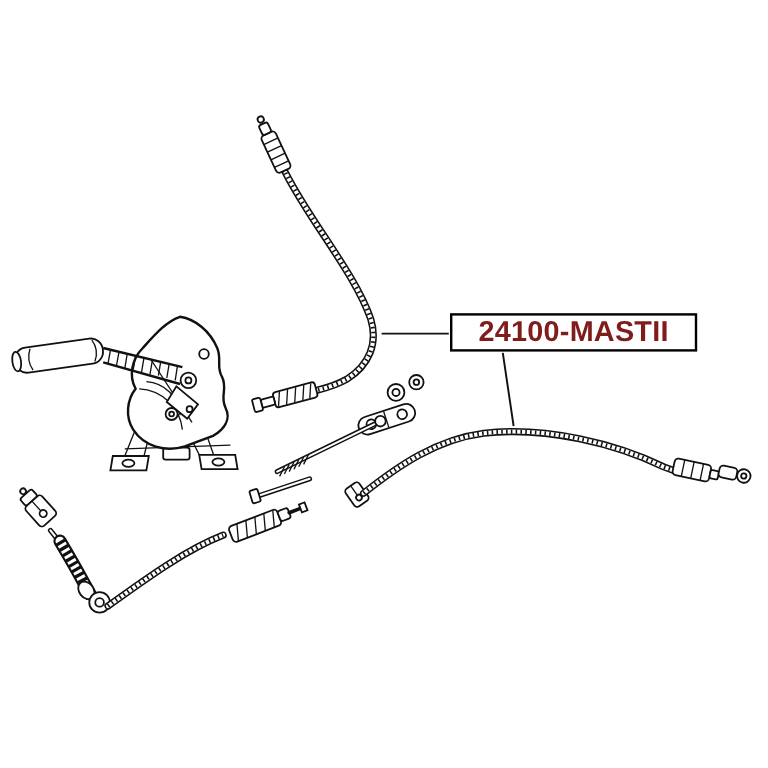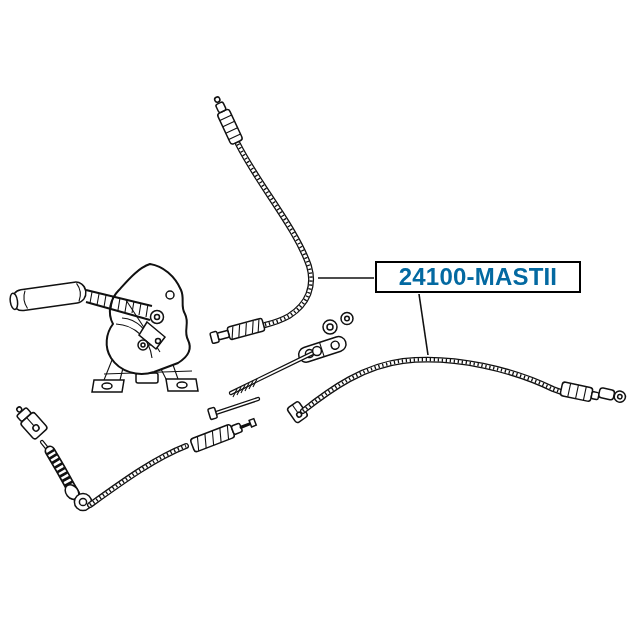--- a/index.html
+++ b/index.html
@@ -23,21 +23,21 @@
   .s-hx  { fill:none; stroke:#111; stroke-width:8.5; stroke-dasharray:2.7 2.5; }
   .r4  { fill:none; stroke:#111; stroke-width:4.2; stroke-linecap:round; }
   .r4i { fill:none; stroke:#fff; stroke-width:1.8; stroke-linecap:round; }
   .r3  { fill:none; stroke:#111; stroke-width:3;   stroke-linecap:round; }
   .ldr { fill:none; stroke:#111; stroke-width:1.6; }
 
   .part-label {
     position:absolute; left:375px; top:261px; width:206px; height:32px;
     box-sizing:border-box; border:2.5px solid #000; background:#fff;
     display:flex; align-items:center; justify-content:center;
-    font-weight:bold; font-size:24px; letter-spacing:0.2px; color:#0369a1;
+    font-weight:bold; font-size:24px; letter-spacing:0.2px; color:#7f1d1d;
     white-space:nowrap;
   }
 </style>
 </head>
 <body>
 
 <div class="stage">
 
   <svg width="640" height="640" viewBox="0 0 640 640">
 

